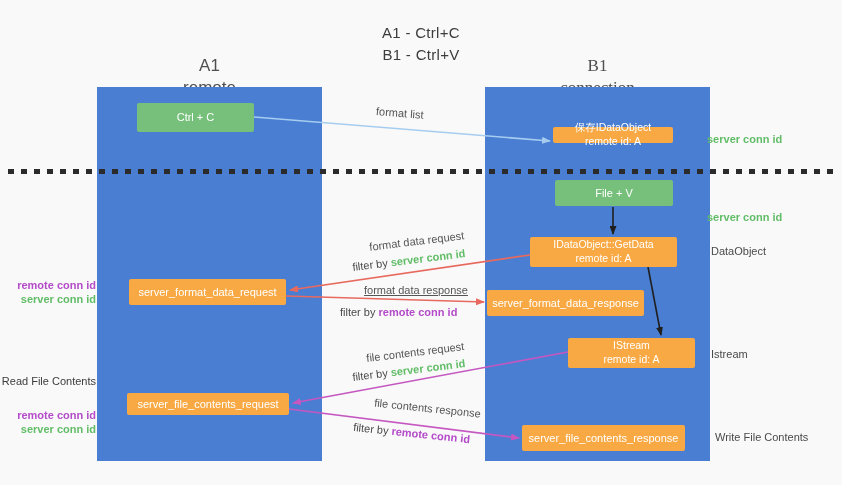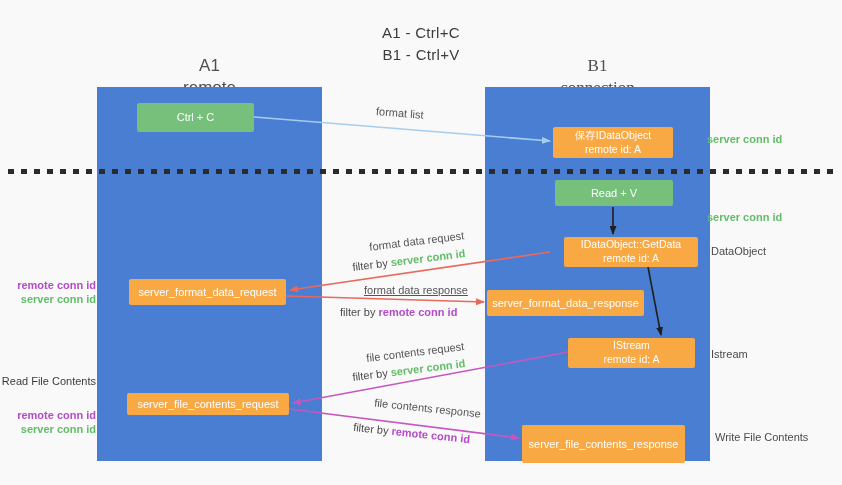--- a/index.html
+++ b/index.html
@@ -86,30 +86,30 @@
     <line x1="286" y1="296" x2="484" y2="302" class="ln-red" marker-end="url(#m-red)"></line>
     <line x1="648" y1="267" x2="661" y2="335" class="ln-black" marker-end="url(#m-black)"></line>
     <line x1="568" y1="352" x2="293" y2="403" class="ln-mag" marker-end="url(#m-mag)"></line>
     <line x1="289" y1="409" x2="519" y2="438" class="ln-mag" marker-end="url(#m-mag)"></line>
   </svg>
 
   <div class="box green" style="left:137px; top:103px; width:117px; height:29px;">
     <div>Ctrl + C</div>
   </div>
 
-  <div class="box orange" style="left:553px; top:127px; width:120px; height:31px;">
+  <div class="box orange" style="left:553px; top:127px; width:120px; height:16px;">
     <div class="sub">保存IDataObject</div>
     <div class="sub">remote id: A</div>
   </div>
 
   <div class="box green" style="left:555px; top:180px; width:118px; height:26px;">
-    <div>Read + V</div>
+    <div>File + V</div>
   </div>
 
-  <div class="box orange" style="left:564px; top:237px; width:134px; height:30px;text-align:right;">
+  <div class="box orange" style="left:530px; top:237px; width:147px; height:30px;text-align:right;">
     <div class="sub">IDataObject::GetData</div>
     <div class="sub">remote id: A</div>
   </div>
 
   <div class="box orange" style="left:487px; top:290px; width:157px; height:26px;">
     <div>server_format_data_response</div>
   </div>
 
   <div class="box orange" style="left:129px; top:279px; width:157px; height:26px;">
     <div>server_format_data_request</div>
@@ -117,21 +117,21 @@
 
   <div class="box orange" style="left:568px; top:338px; width:127px; height:30px;">
     <div class="sub">IStream</div>
     <div class="sub">remote id: A</div>
   </div>
 
   <div class="box orange" style="left:127px; top:393px; width:162px; height:22px;">
     <div>server_file_contents_request</div>
   </div>
 
-  <div class="box orange" style="left:522px; top:425px; width:163px; height:38px;">
+  <div class="box orange" style="left:522px; top:425px; width:163px; height:26px;">
     <div>server_file_contents_response</div>
   </div>
 
   <div class="arrow-label r-down-sm" style="left:376px; top:107px;">format list</div>
 
   <div class="arrow-label r-up" style="left:369px; top:235px;">format data request</div>
   <div class="arrow-label r-up" style="left:352px; top:254px;">
     <span class="pre">filter by </span><span class="green">server conn id</span>
   </div>
 

